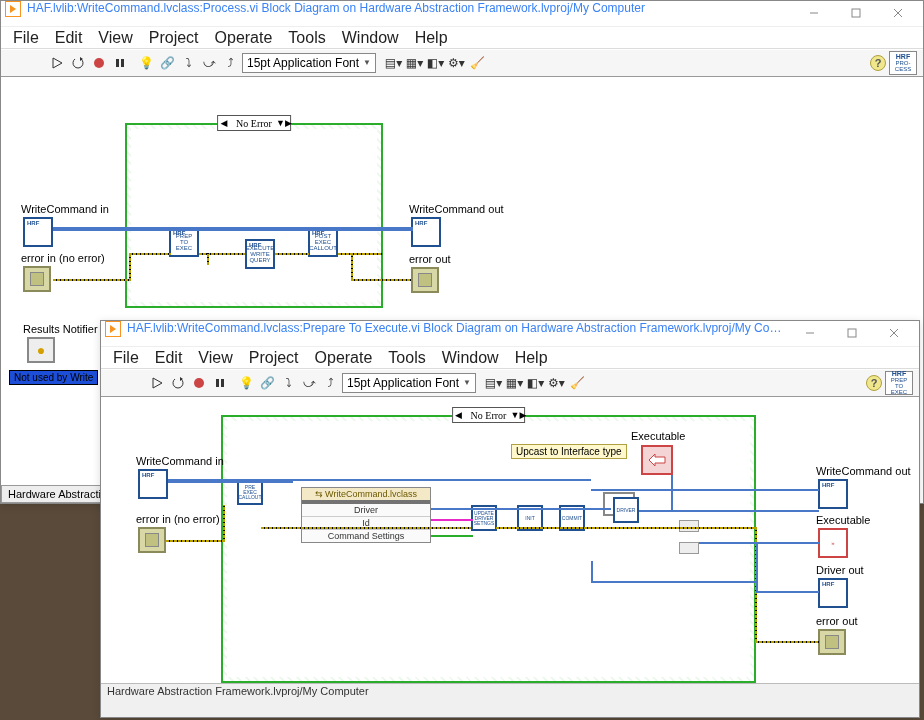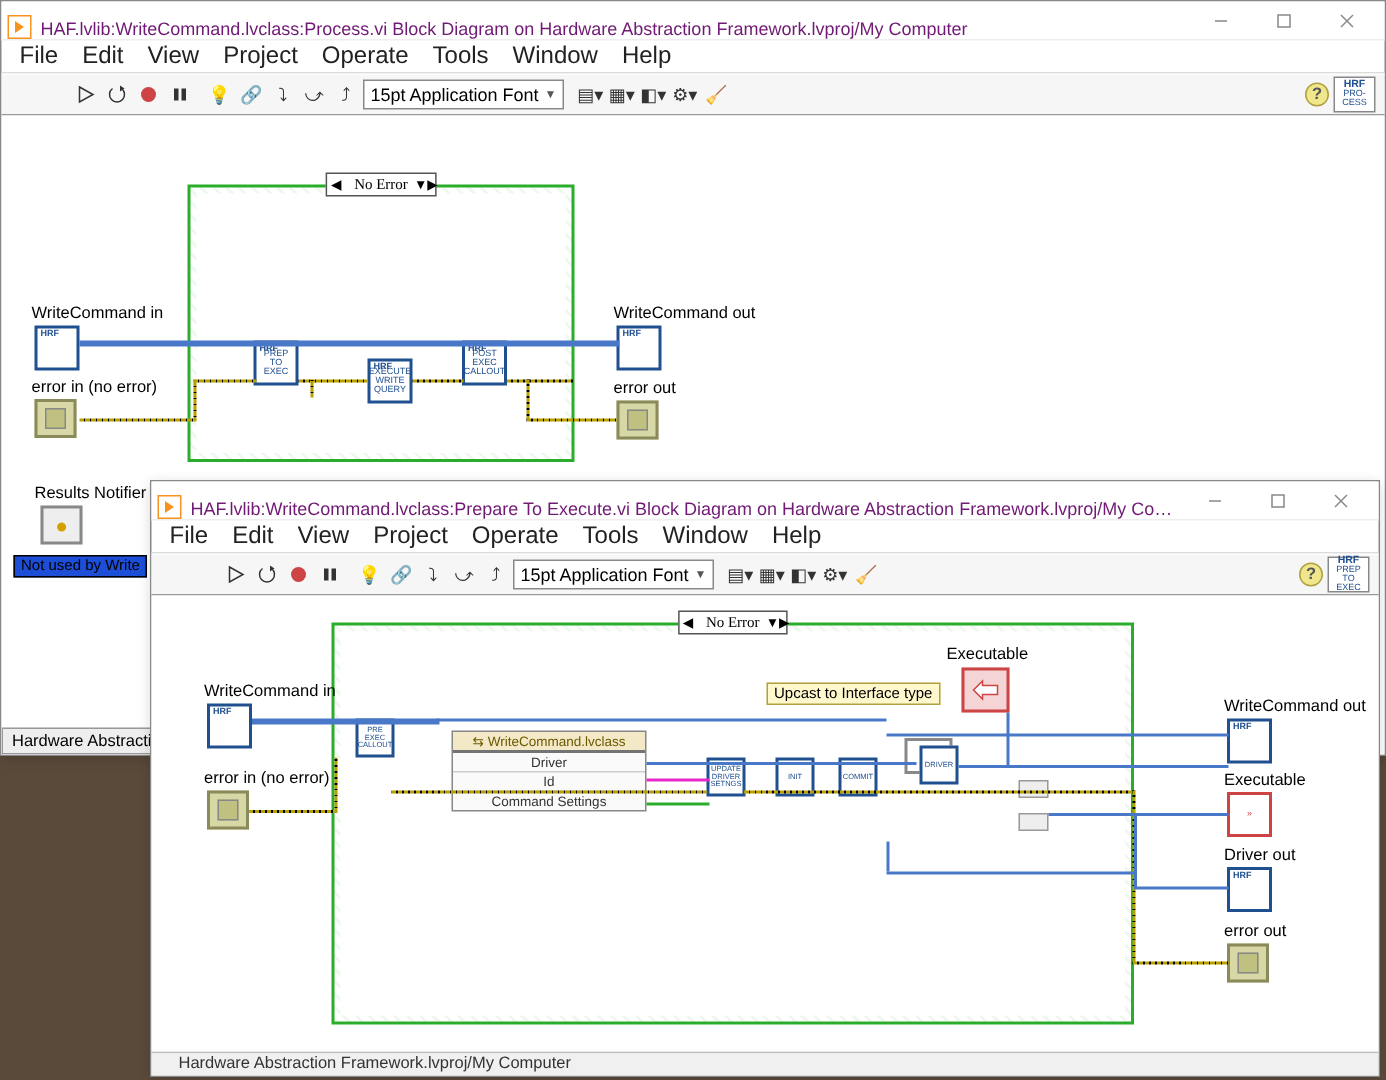--- a/index.html
+++ b/index.html
@@ -18,26 +18,26 @@
     background: #fff;
     border: 1px solid #888;
     box-shadow: 0 2px 8px rgba(0,0,0,0.15);
     display: flex;
     flex-direction: column;
   }
   
   .titlebar {
     height: 26px;
     display: flex;
-    align-items: flex-end;
+    align-items: flex-start;
     padding: 0 4px;
     background: #fff;
     border-bottom: 1px solid #eee;
     font-size: 12px;
-    color: #701a75;
+    color: #3b82f6;
   }
   .titlebar .icon-app {
     width: 16px; height: 16px;
     background: #fff;
     border: 1px solid #f7931e;
     margin-right: 6px;
     position: relative;
     display: inline-flex;
     align-items: center;
     justify-content: center;
@@ -260,21 +260,21 @@
     padding: 1px 6px;
     text-align: center;
     color: #333;
   }
   .unbundle-title {
     background: #f4e9c7;
     font-size: 9px;
     text-align: center;
     padding: 1px 4px;
     color: #6b5800;
-    border-bottom: 2px solid #737373;
+    border-bottom: 4px solid #737373;
   }
   
   .tip-box {
     position: absolute;
     background: #fff8cc;
     border: 1px solid #b0a040;
     padding: 1px 4px;
     font-size: 10px;
   }
   
@@ -316,24 +316,24 @@
     background: #e828c8;
     height: 2px;
   }
   .wire-green {
     position: absolute;
     background: #2aad2a;
     height: 2px;
   }
   
   .statusbar {
-    height: 16px;
+    height: 34px;
     border-top: 1px solid #bbb;
     background: #f0f0f0;
-    padding: 1px 18px;
+    padding: 1px 6px;
     font-size: 11px;
     color: #333;
   }
   
   .taskbar-item {
     position: absolute;
     left: 0;
     background: #eee;
     border: 1px solid #999;
     padding: 2px 6px;
@@ -603,21 +603,21 @@
     <div class="terminal-label" style="left:715px;top:218px;">error out</div>
     <div class="error-cluster" style="left:717px;top:232px;"></div>
 
     <div class="terminal-label" style="left:530px;top:33px;">Executable</div>
     <div class="exec-box" style="left:540px;top:48px;">
       <svg viewBox="0 0 20 16">
           <path d="M2 8 L8 2 L8 5 L18 5 L18 11 L8 11 L8 14 Z" fill="#fff" stroke="#c44" stroke-width="1"></path>
         </svg>
     </div>
 
-    <div class="tip-box" style="left:410px;top:58px;">Upcast to Interface type</div>
+    <div class="tip-box" style="left:410px;top:47px;">Upcast to Interface type</div>
 
     <div class="small-vi" style="left:136px;top:82px;">
         <span>PRE
 EXEC
 CALLOUT</span>
       </div>
 
     <div class="unbundle" style="left:200px;top:90px;width:130px;">
       <div class="unbundle-title">⇆ <span>WriteCommand.lvclass</span></div>
       <div class="unbundle-row">Driver</div>

